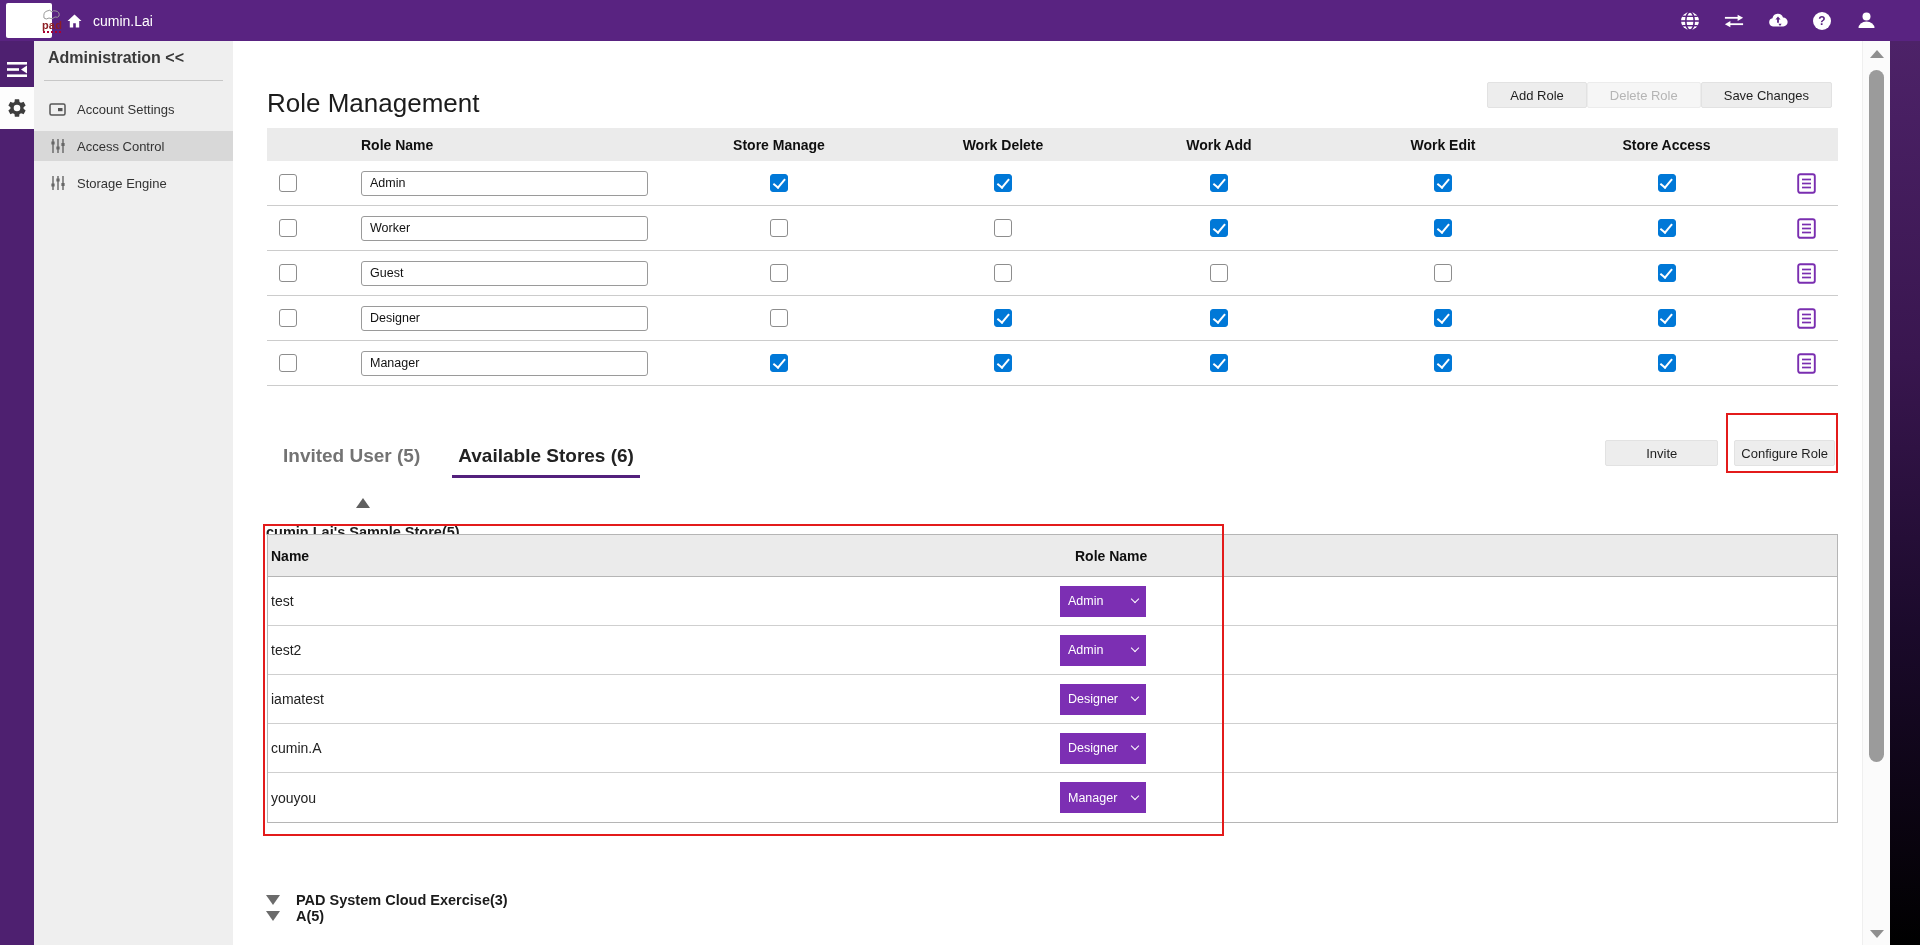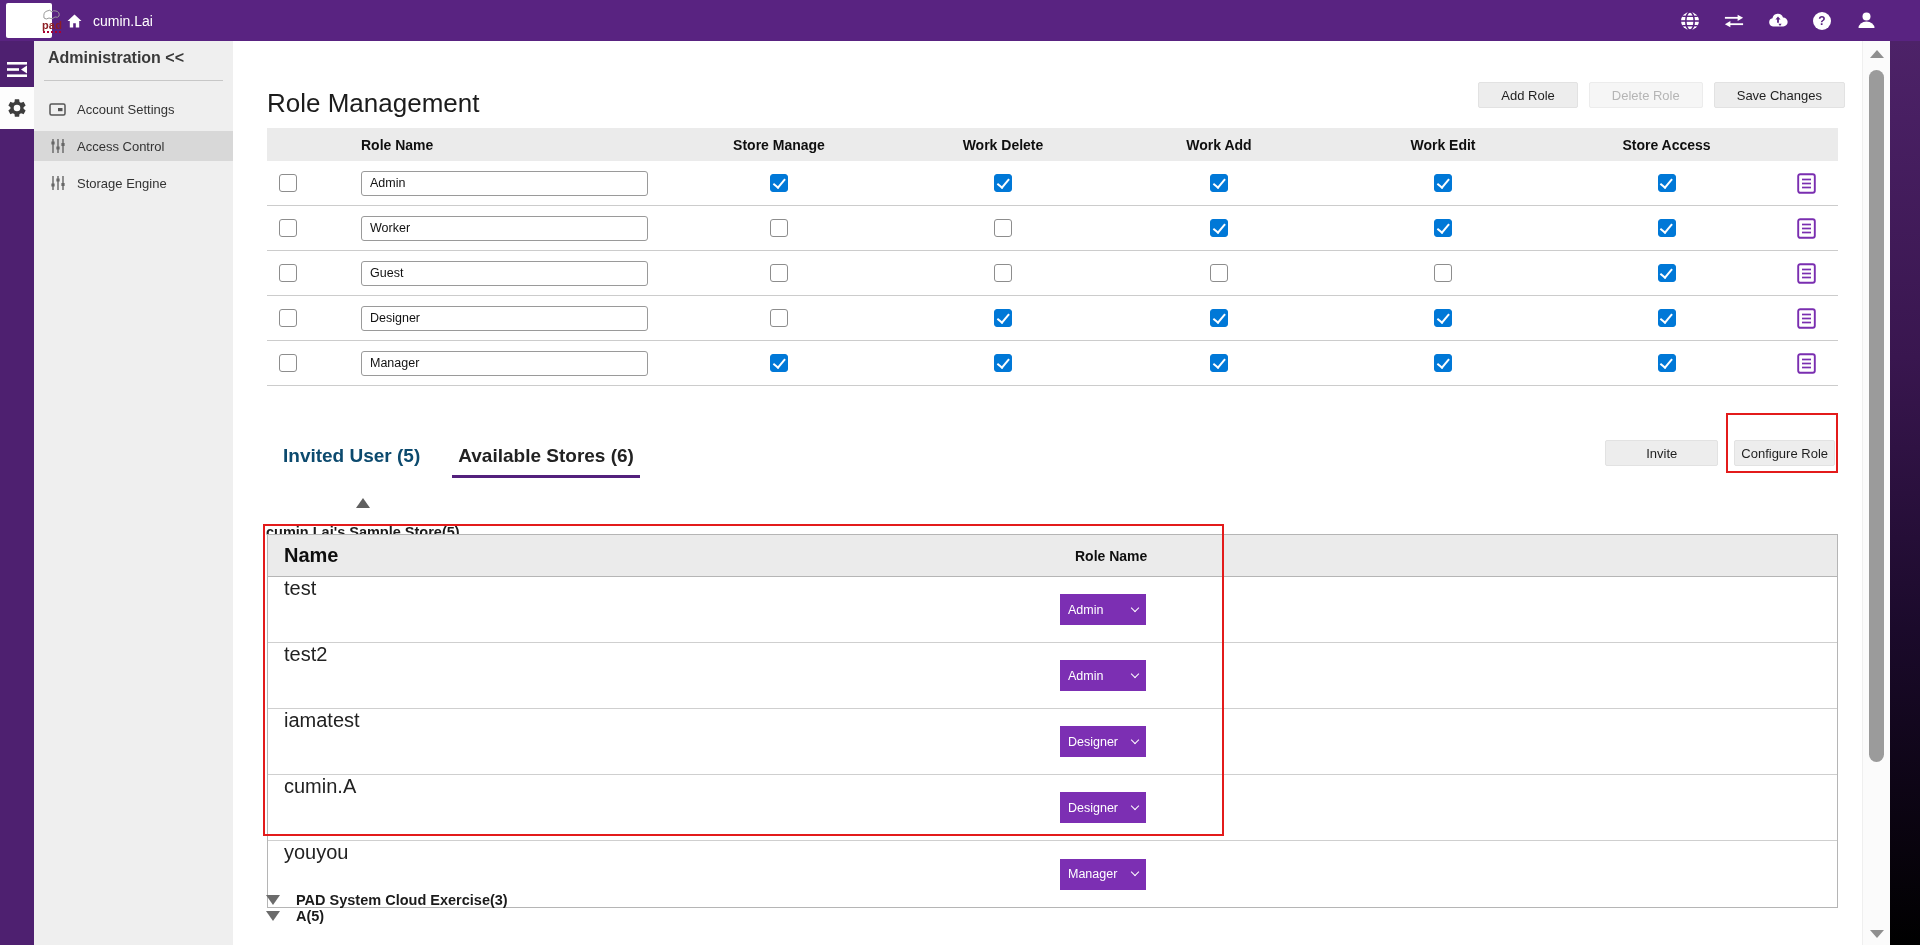--- a/index.html
+++ b/index.html
@@ -28,59 +28,59 @@
   .sb-title{margin:0 0 0 14px;font-size:16px;font-weight:700;color:#3a3a3a;cursor:pointer;}
   .sb-divider{height:1px;background:#c7c7c7;margin:13px 10px 13px 10px;}
   .sb-item{display:flex;align-items:center;gap:11px;height:30px;margin-bottom:7px;padding-left:15px;font-size:13px;color:#333;cursor:pointer;}
   .sb-item.selected{background:#d8d8d8;}
   .sb-item .sbi{width:17px;height:17px;display:flex;align-items:center;justify-content:center;}
   
   .content{position:absolute;left:233px;top:41px;width:1629px;height:904px;background:#fff;}
   .page-title{position:absolute;left:34px;top:30px;font-size:26px;font-weight:400;color:#1c1c1c;}
   .btn{height:26px;padding:0 22px;background:#ededed;border:1px solid #e2e2e2;border-radius:2px;font-size:13px;color:#1f1f1f;display:flex;align-items:center;justify-content:center;cursor:pointer;white-space:nowrap;}
   .btn.disabled{background:#f6f6f6;color:#b5b5b5;border-color:#ececec;cursor:default;}
-  .main-actions{position:absolute;top:41px;right:17px;display:flex;gap:11px;}
+  .main-actions{position:absolute;top:41px;right:30px;display:flex;}
   
   .roles-table{position:absolute;left:34px;top:87px;width:1571px;}
   .rt-head,.trow{display:grid;grid-template-columns:56px 340px 232px 216px 216px 232px 215px 64px;align-items:center;}
   .rt-head{height:33px;background:#ebebeb;}
   .hc{font-size:14px;font-weight:700;color:#0f0f0f;text-align:center;}
   .hc.h-name{text-align:left;padding-left:38px;}
   .trow{height:45px;border-bottom:1px solid #cccccc;}
   .cell{display:flex;align-items:center;justify-content:center;}
   .cell.c-sel{justify-content:flex-start;padding-left:12px;}
   .cell.c-name{justify-content:flex-start;padding-left:38px;}
   .role-input{width:287px;height:25px;border:1px solid #9a9a9a;border-radius:3px;padding:0 8px;font-size:12.5px;color:#111;font-family:inherit;background:#fff;}
   .cb{width:18px;height:18px;border:1px solid #8d8d8d;border-radius:3px;background:#fff;display:flex;align-items:center;justify-content:center;cursor:pointer;}
   .cb.checked{background:#0078d7;border-color:#0078d7;}
   .cb.checked::after{content:"";display:block;width:4.5px;height:9.5px;border:solid #fff;border-width:0 2.4px 2.4px 0;transform:rotate(40deg);margin-top:-2px;}
   .list-icon{display:flex;cursor:pointer;}
   
   .tabs-row{position:absolute;left:44px;top:404px;display:flex;gap:26px;}
-  .tab{font-size:19px;font-weight:700;color:#0c4a6e;padding:0 6px 8px 6px;cursor:pointer;}
+  .tab{font-size:19px;font-weight:700;color:#737373;padding:0 6px 8px 6px;cursor:pointer;}
   .tab.active{color:#222;border-bottom:3px solid #53207c;}
   .tab-actions{position:absolute;top:399px;right:27px;display:flex;gap:16px;}
   .btn.invite{padding:0 40px;}
   .btn.configure{padding:0 6px;}
   
   .store-head{position:absolute;display:flex;align-items:center;gap:16px;font-size:14.5px;font-weight:700;color:#1b1b1b;cursor:pointer;}
   #sh1{left:33px;top:457px;flex-direction:column;}
   #sh2{left:33px;top:811px;margin-top:40px;}
   #sh3{left:33px;top:867px;}
   .tri{width:0;height:0;border-left:7px solid transparent;border-right:7px solid transparent;}
   .tri.up{border-bottom:10px solid #5f5f5f;}
   .tri.down{border-top:10px solid #6b6b6b;}
   
   .store-table{position:absolute;left:34px;top:493px;width:1571px;border:1px solid #b5b5b5;background:#fff;}
   .st-head{height:42px;background:#ebebeb;border-bottom:1px solid #b5b5b5;display:flex;align-items:center;}
-  .st-name{width:792px;padding-left:16px;font-size:20px;color:#222;}
+  .st-name{width:792px;padding-left:3px;font-size:14px;color:#222;}
   .st-head .st-name{font-weight:700;color:#0f0f0f;}
   .st-role{flex:1;display:flex;align-items:center;}
   .st-head .st-role{font-weight:700;font-size:14px;color:#0f0f0f;padding-left:15px;}
-  .st-row{height:66px;display:flex;border-bottom:1px solid #cfcfcf;}
+  .st-row{height:49px;display:flex;align-items:center;border-bottom:1px solid #cfcfcf;}
   .st-row:last-child{border-bottom:none;}
   .role-select{width:86px;height:31px;background:#7c2fb3;color:#fff;font-size:12.5px;display:flex;align-items:center;justify-content:space-between;padding:0 8px;cursor:pointer;}
   .chev{width:6px;height:6px;border-right:1.8px solid #fff;border-bottom:1.8px solid #fff;transform:rotate(45deg);margin-top:-4px;}
   
   .anno{position:absolute;border:2px solid #e31b1b;pointer-events:none;z-index:10;}
   #anno-configure{left:1493px;top:372px;width:112px;height:60px;}
   #anno-table{left:30px;top:483px;width:961px;height:312px;}
   
   .vscroll{position:absolute;left:1862px;top:41px;width:28px;height:904px;background:#fbfbfb;border-left:1px solid #efefef;z-index:5;}
   .varrow{position:absolute;left:7px;width:0;height:0;border-left:7px solid transparent;border-right:7px solid transparent;cursor:pointer;}

